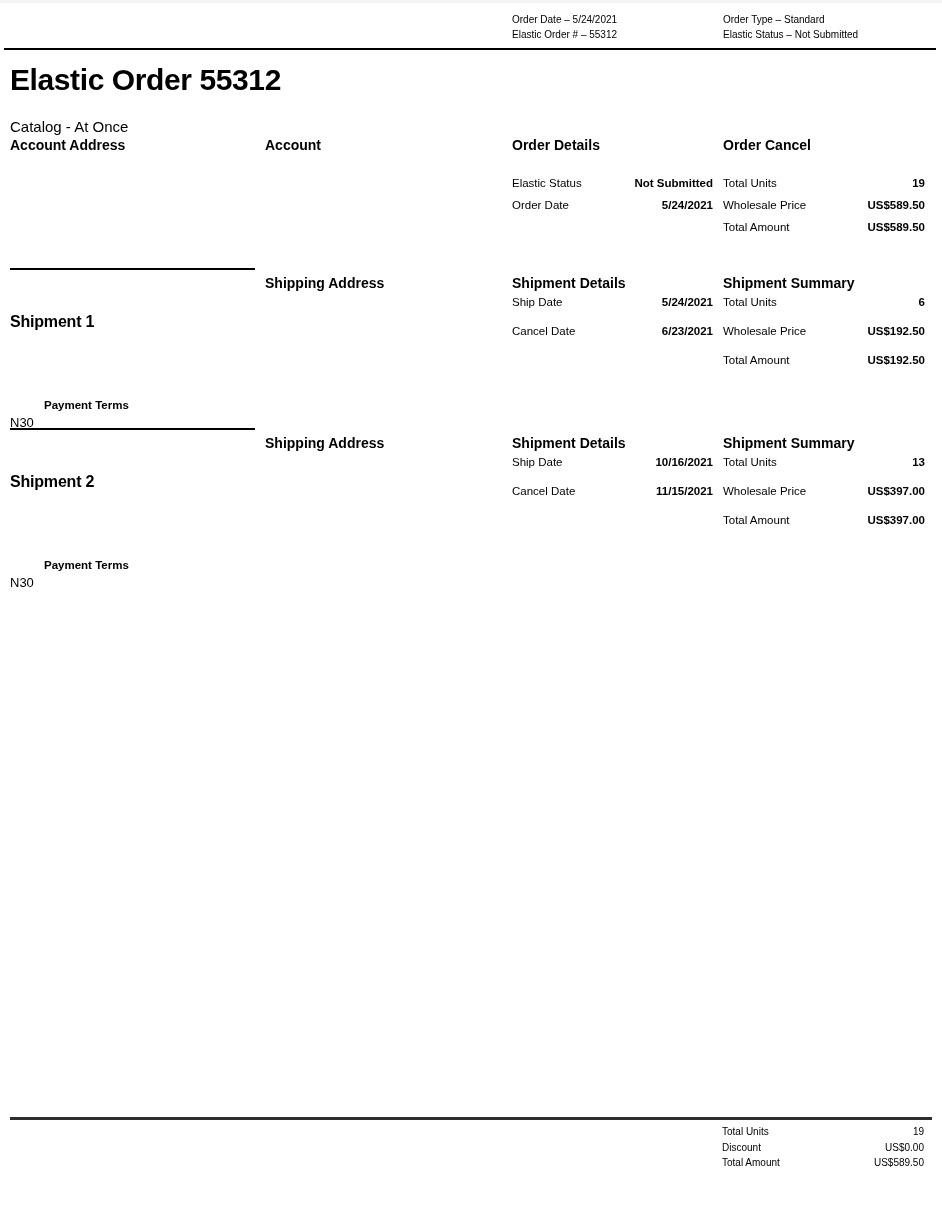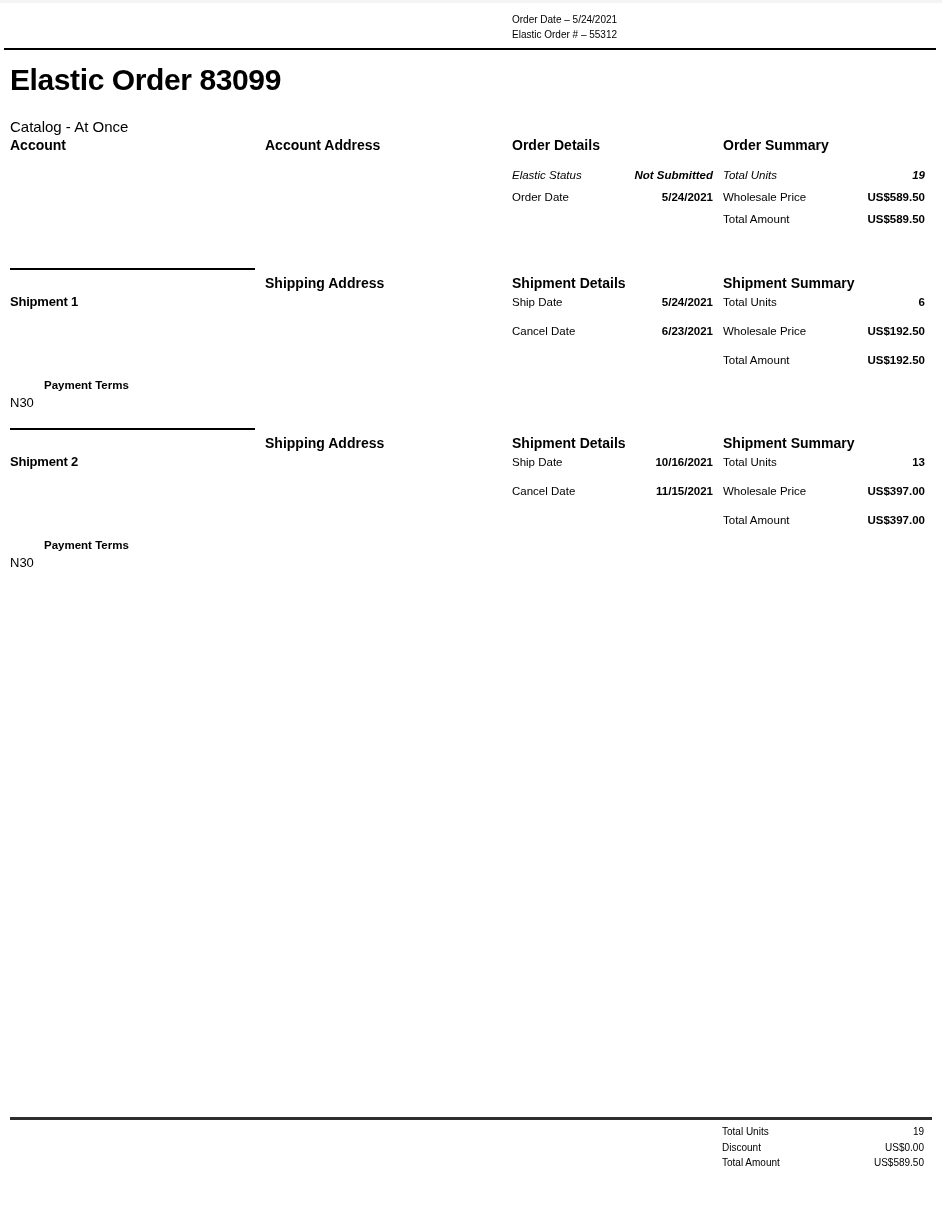--- a/index.html
+++ b/index.html
@@ -41,28 +41,28 @@
   .section-heading {
     font-size: 14px; font-weight: bold; line-height: 16px; margin: 0;
   }
   .kv {
     display: flex; justify-content: space-between; align-items: baseline;
     font-size: 11.5px; line-height: 13px;
   }
   .kv .v { font-weight: bold; text-align: center; }
   .account-grid { position: absolute; top: 137px; left: 10px; }
   .account-grid .kv { margin-top: 9px; }
-  .account-grid .kv.first { margin-top: 16px; font-style: italic; }
+  .account-grid .kv.first { margin-top: 24px; }
   .shipment-grid { position: absolute; left: 10px; }
   .shipment-grid.s1 { top: 268px; }
   .shipment-grid.s2 { top: 428px; }
   .ship-rule { border-top: 2px solid #000; width: 100%; height: 0; }
   .ship-title {
-    margin-top: 22px;
-    font-size: 13px; font-weight: bold; line-height: 20px; letter-spacing: -0.2px;
+    margin-top: 42px;
+    font-size: 16px; font-weight: bold; line-height: 20px; letter-spacing: -0.2px;
   }
   .shipment-grid .section-heading { margin-top: 7px; }
   .shipment-grid .kv { margin-top: 16px; }
   .shipment-grid .kv.first { margin-top: 5px; }
   .payment-terms { margin-top: 66px; }
   .pt-heading { font-size: 11.5px; font-weight: bold; line-height: 14px; margin-left: 34px; }
   .pt-value { font-size: 13px; line-height: 14px; margin-top: 4px; }
   .footer-rule {
     position: absolute; top: 1117px; left: 10px; right: 10px; height: 3px;
     background: #2e2e2e;
@@ -81,47 +81,51 @@
 
   <div class="top-strip"></div>
 
   <div class="header-grid grid4">
     <div></div>
     <div></div>
     <div>
       <div>Order Date – 5/24/2021</div>
       <div>Elastic Order # – 55312</div>
     </div>
+    <div>
+      <div>Order Type – Standard</div>
+      <div>Elastic Status – Not Submitted</div>
+    </div>
   </div>
 
   <div class="rule-top"></div>
 
-  <div class="doc-title">Elastic Order 83099</div>
+  <div class="doc-title">Elastic Order 55312</div>
   <div class="doc-subtitle">Catalog - At Once</div>
 
   <div class="account-grid grid4">
     <div>
+      <h3 class="section-heading">Account Address</h3>
+    </div>
+    <div>
       <h3 class="section-heading">Account</h3>
-    </div>
-    <div>
-      <h3 class="section-heading">Account Address</h3>
     </div>
     <div>
       <h3 class="section-heading">Order Details</h3>
       <div class="kv first">
         <span class="l">Elastic Status</span>
         <span class="v">Not Submitted</span>
       </div>
       <div class="kv">
         <span class="l">Order Date</span>
         <span class="v">5/24/2021</span>
       </div>
     </div>
     <div>
-      <h3 class="section-heading">Order Summary</h3>
+      <h3 class="section-heading">Order Cancel</h3>
       <div class="kv first">
         <span class="l">Total Units</span>
         <span class="v">19</span>
       </div>
       <div class="kv">
         <span class="l">Wholesale Price</span>
         <span class="v">US$589.50</span>
       </div>
       <div class="kv">
         <span class="l">Total Amount</span>

